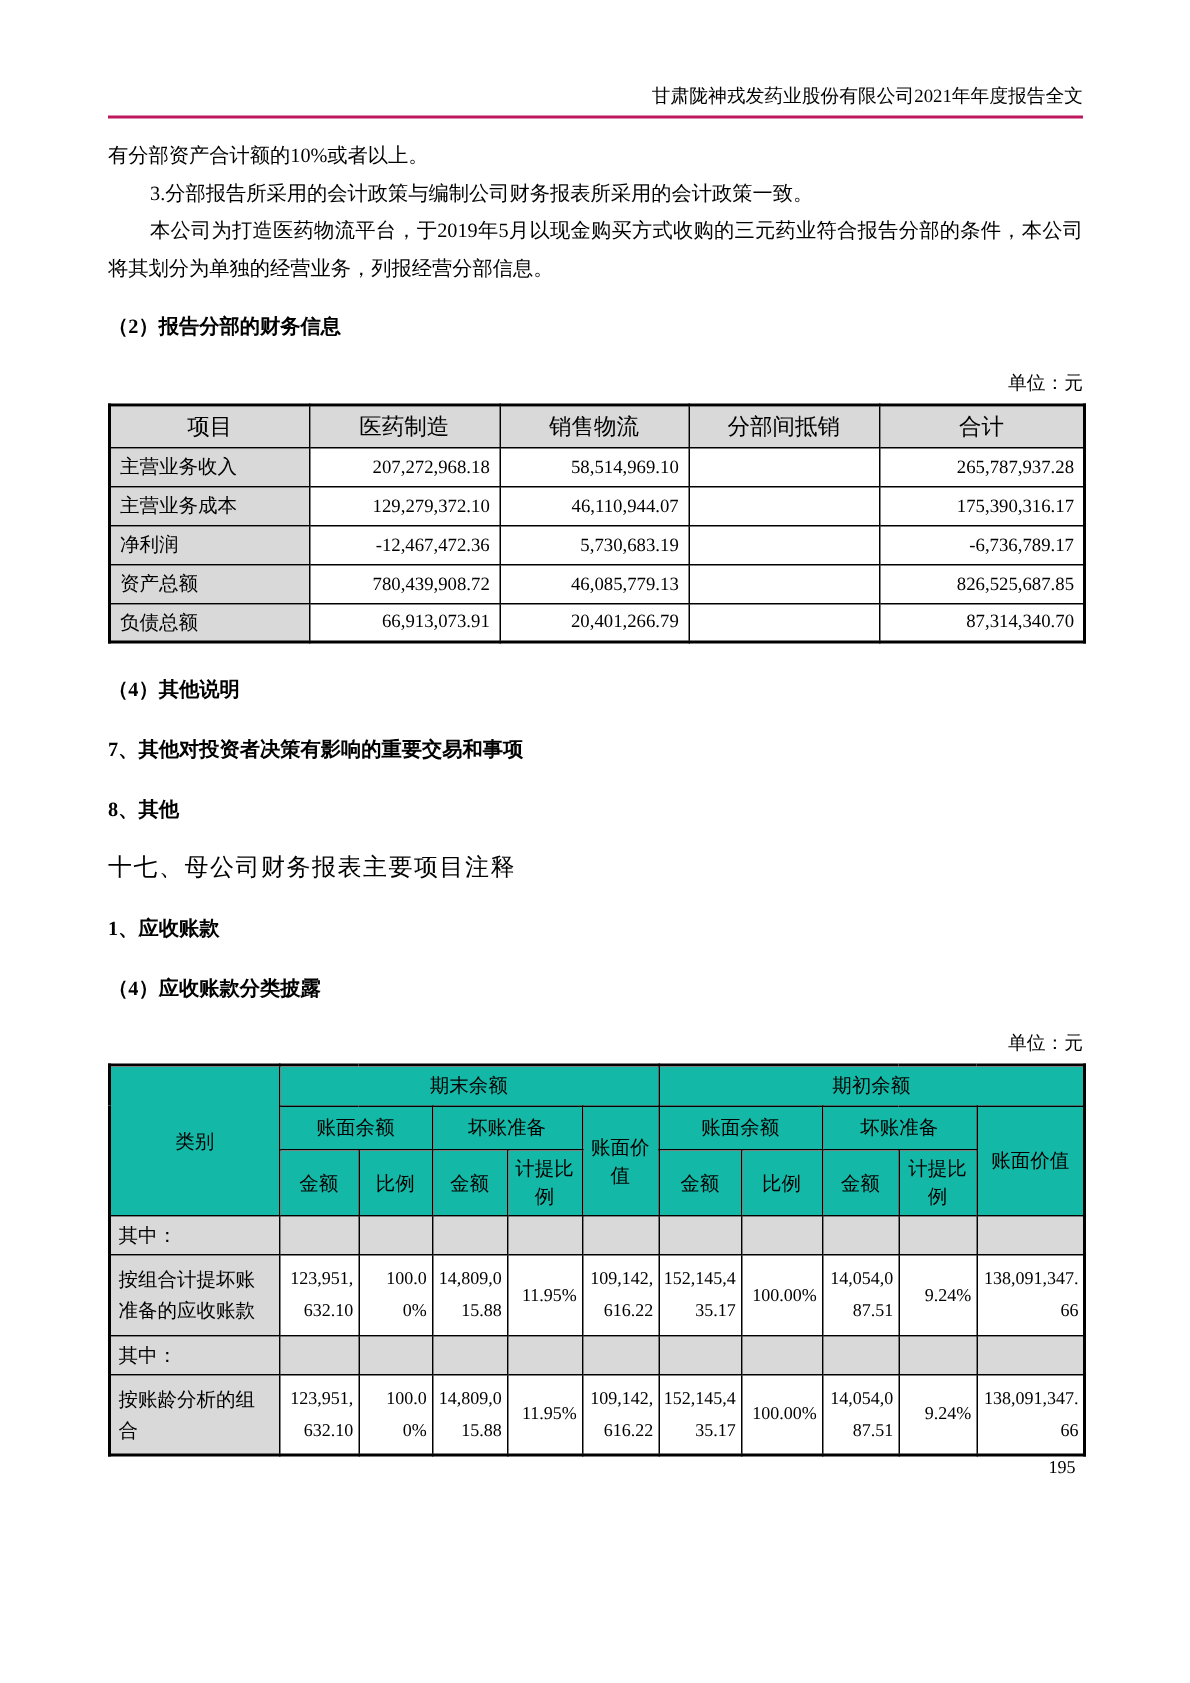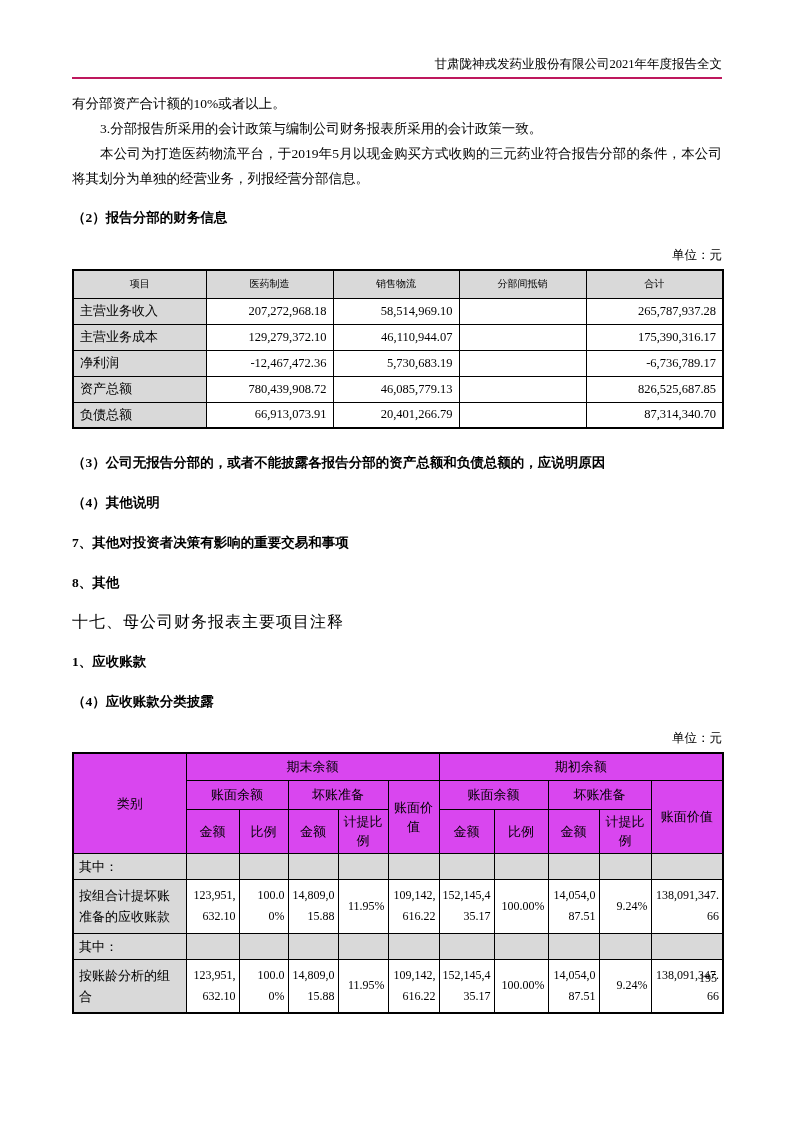--- a/index.html
+++ b/index.html
@@ -16,26 +16,26 @@
   .first-par{margin-top:12px;}
   .indent{text-indent:28px;}
   .h-sub{font-size:13.5px;font-weight:bold;line-height:19px;margin:0;}
   .mt-s3{margin-top:24px;}
   .mt-std{margin-top:21px;}
   .h-big{font-size:16px;font-weight:normal;letter-spacing:1px;line-height:21px;margin:19px 0 0 0;}
   .unit-line{text-align:right;font-size:12.5px;margin:21px 0 6px 0;line-height:15px;}
   table{border-collapse:collapse;table-layout:fixed;width:650px;border:2px solid #000;}
   th,td{border:1px solid #000;vertical-align:middle;box-sizing:border-box;overflow:hidden;}
   
-  .t1 th{background:#d9d9d9;font-weight:normal;font-size:10px;text-align:center;height:28px;padding:2px 4px;}
+  .t1 th{background:#d9d9d9;font-weight:normal;font-size:15px;text-align:center;height:28px;padding:2px 4px;}
   .t1 td{height:26px;padding:2px 6px;font-size:12.5px;}
   .t1 td.label-cell{background:#d9d9d9;text-align:left;font-size:13px;}
   .t1 td.num-cell{text-align:right;}
   
-  .t2 th{background:#d946ef;font-weight:normal;font-size:13px;text-align:center;padding:1px 2px;line-height:19px;}
+  .t2 th{background:#14b8a6;font-weight:normal;font-size:13px;text-align:center;padding:1px 2px;line-height:19px;}
   .t2 thead tr:nth-child(1) th{height:27px;}
   .t2 thead tr:nth-child(2) th{height:29px;}
   .t2 thead tr:nth-child(3) th{height:44px;}
   .t2 td{font-size:12px;padding:2px 3px;line-height:21px;}
   .t2 td.label-cell{background:#d9d9d9;text-align:left;font-size:13px;padding-left:5px;}
   .t2 td.num-cell{text-align:right;word-break:break-all;}
   .t2 tr.sub-row td{background:#d9d9d9;height:24px;}
   .t2 tr.data-row td{height:54px;}
   .page-number{position:absolute;top:971px;right:76px;font-size:12px;}
 </style>
@@ -105,21 +105,20 @@
         <tr>
           <td class="label-cell">负债总额</td>
           <td class="num-cell">66,913,073.91</td>
           <td class="num-cell">20,401,266.79</td>
           <td class="num-cell"></td>
           <td class="num-cell">87,314,340.70</td>
         </tr>
       </tbody>
   </table>
 
-  <h3 class="h-sub mt-s3">（3）公司无报告分部的，或者不能披露各报告分部的资产总额和负债总额的，应说明原因</h3>
   <h3 class="h-sub mt-std">（4）其他说明</h3>
   <h3 class="h-sub mt-std">7、其他对投资者决策有影响的重要交易和事项</h3>
   <h3 class="h-sub mt-std">8、其他</h3>
   <h2 class="h-big">十七、母公司财务报表主要项目注释</h2>
   <h3 class="h-sub" style="margin-top:20px;">1、应收账款</h3>
   <h3 class="h-sub mt-std">（4）应收账款分类披露</h3>
 
   <div class="unit-line" style="margin-top:20px;">单位：元</div>
 
   <table class="t2">

